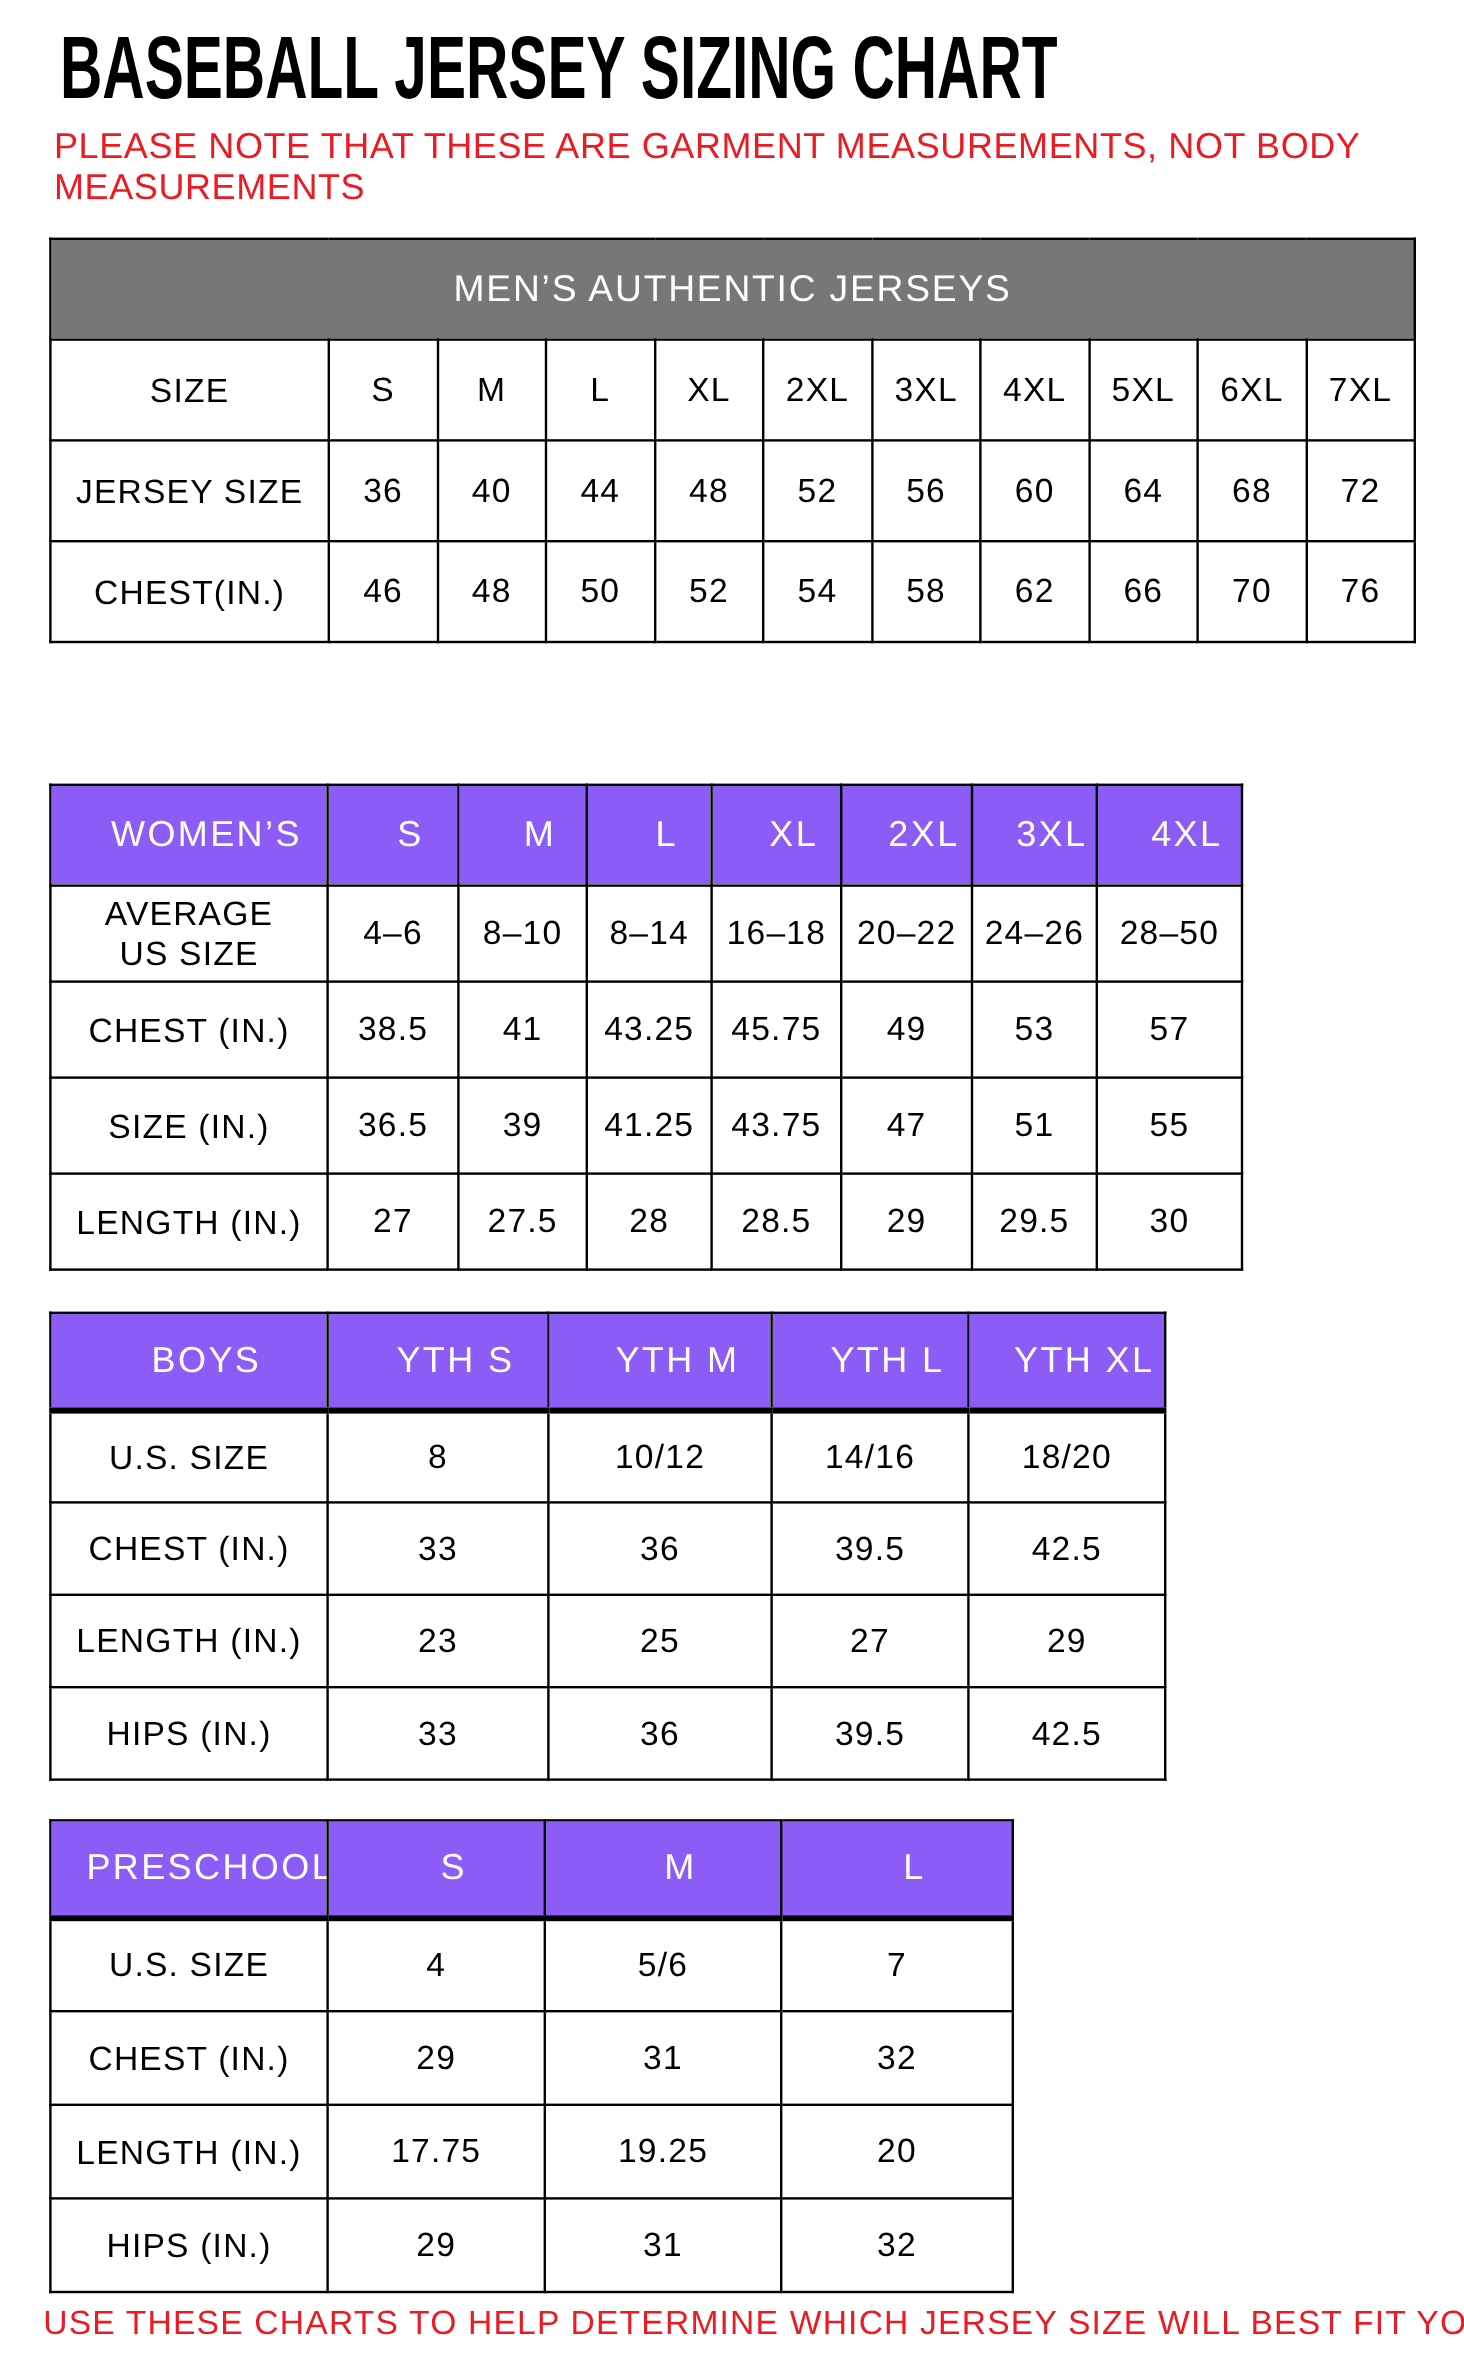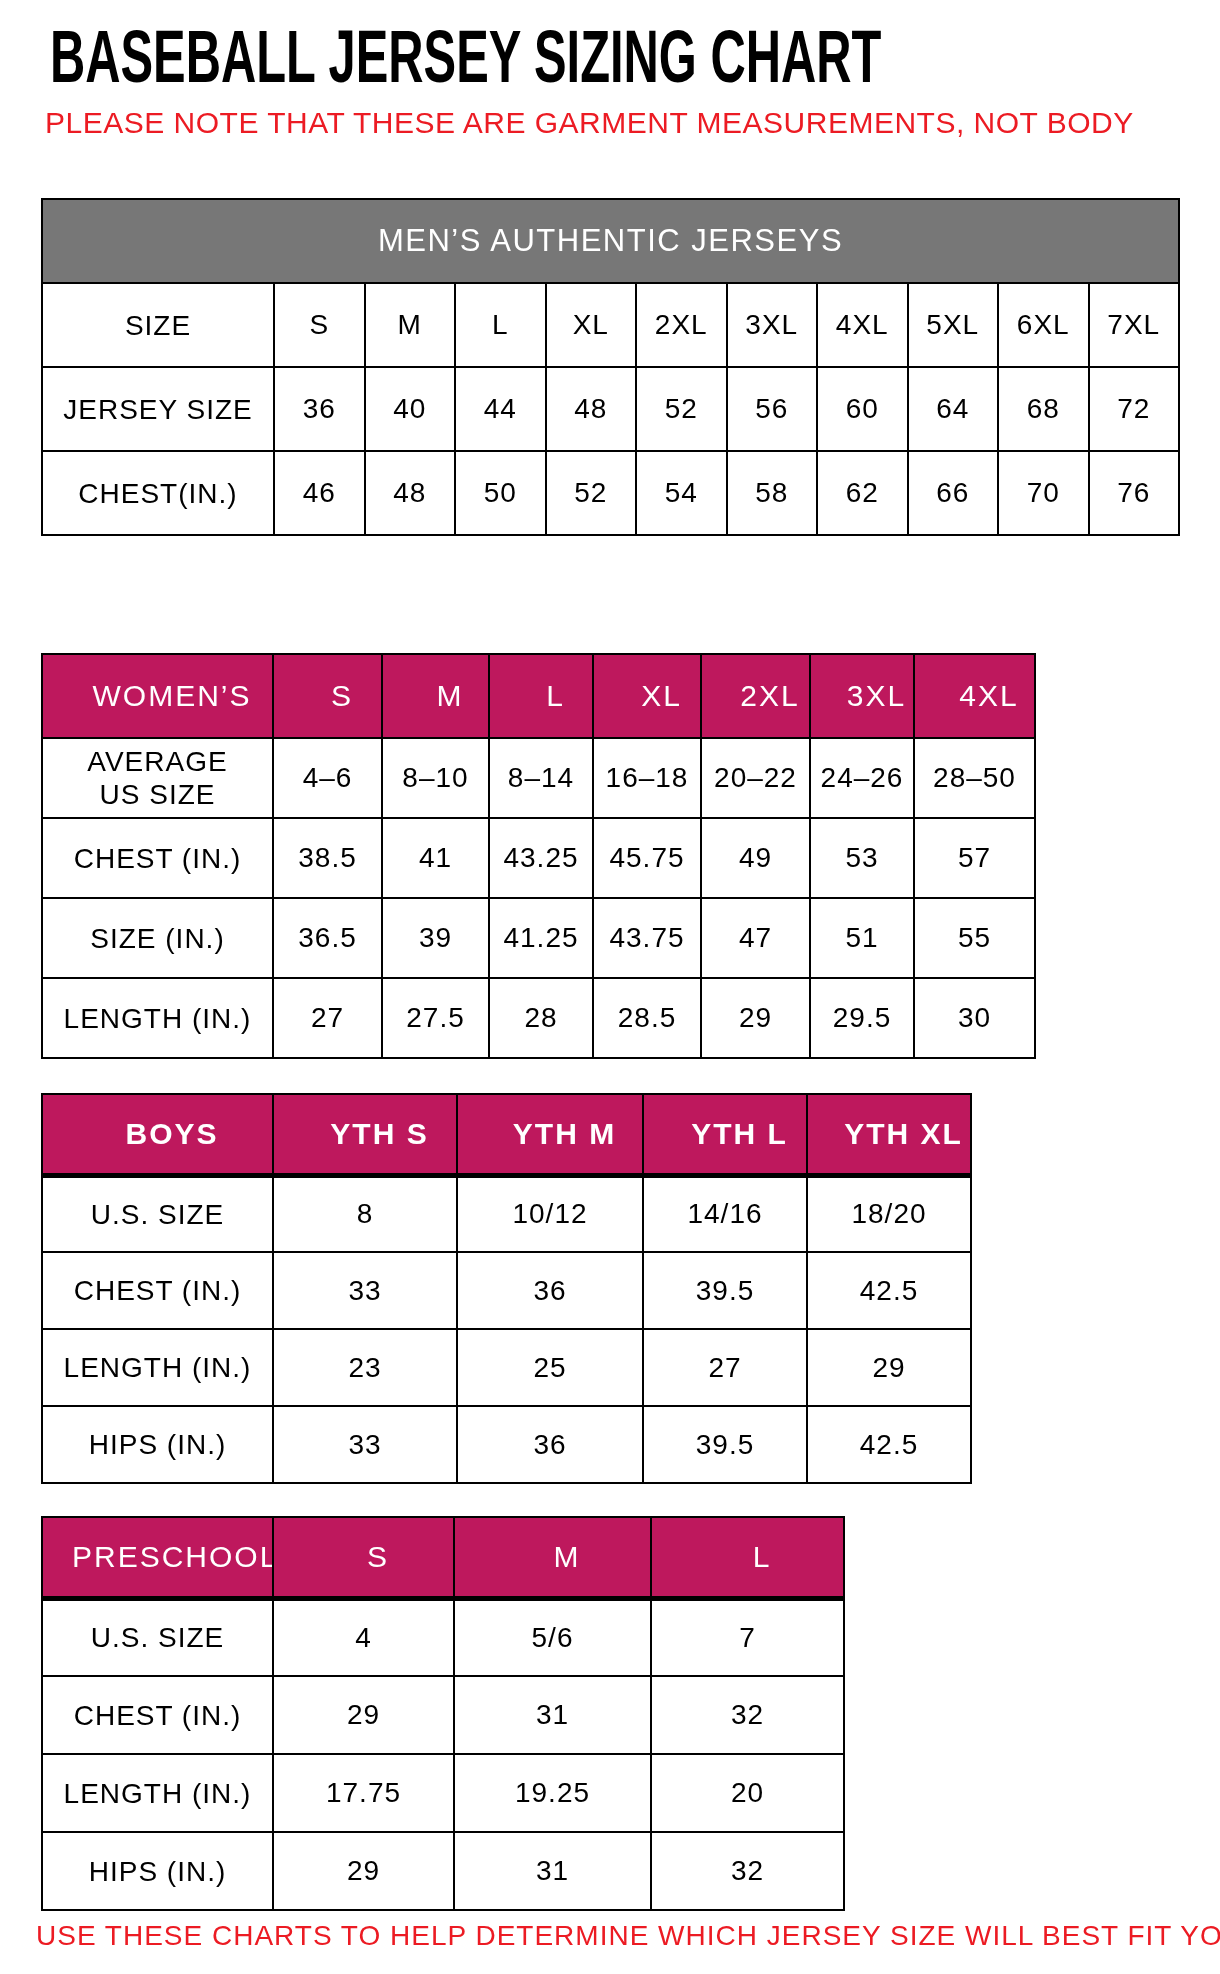--- a/index.html
+++ b/index.html
@@ -21,45 +21,46 @@
     position:absolute;left:36px;top:1920px;
     color:#ec1b23;font-size:28px;letter-spacing:1px;white-space:nowrap;
   }
   table{border-collapse:collapse;table-layout:fixed;position:absolute;background:#fff;}
   td{
     border:2px solid #000;text-align:center;vertical-align:middle;
     font-size:28px;letter-spacing:1px;padding:0;overflow:hidden;
   }
   td.lbl{white-space:pre-line;line-height:33px;}
   tr.hdr td{
-    background:#be185d;color:#ffffff;font-size:30px;letter-spacing:2px;padding-left:29px;
+    background:#8b5cf6;color:#ffffff;font-size:30px;letter-spacing:2px;padding-left:29px;
   }
   td.banner-cell{
     background:#777777;color:#ffffff;font-size:31px;letter-spacing:1.5px;
   }
   .t-mens{left:41px;top:198px;width:1139px;}
   .t-mens tr{height:84px;}
   .t-womens{left:41px;top:653px;width:995px;}
   .t-womens tr{height:80px;}
   .t-womens tr.hdr{height:84px;}
   .t-boys{left:41px;top:1093px;width:931px;}
   .t-boys tr{height:77px;}
-  .t-boys tr.hdr{height:81px;font-weight:bold;}
+  .t-boys tr.hdr{height:81px;}
   .t-pre{left:41px;top:1516px;width:804px;}
   .t-pre tr{height:78px;}
   .t-pre tr.hdr{height:81px;}
   tr.thickline td{border-bottom-width:5px;}
 </style>
 </head>
 <body>
 
 <div class="title">BASEBALL JERSEY SIZING CHART</div>
 
 <div class="note">
   <div>PLEASE NOTE THAT THESE ARE GARMENT MEASUREMENTS, NOT BODY</div>
+  <div>MEASUREMENTS</div>
 </div>
 
 <table class="t-mens">
   <colgroup>
       <col style="width:232px">
       <col span="10">
     </colgroup>
   <tbody>
     <tr class="banner-row">
       <td colspan="11" class="banner-cell">MEN’S AUTHENTIC JERSEYS</td>

